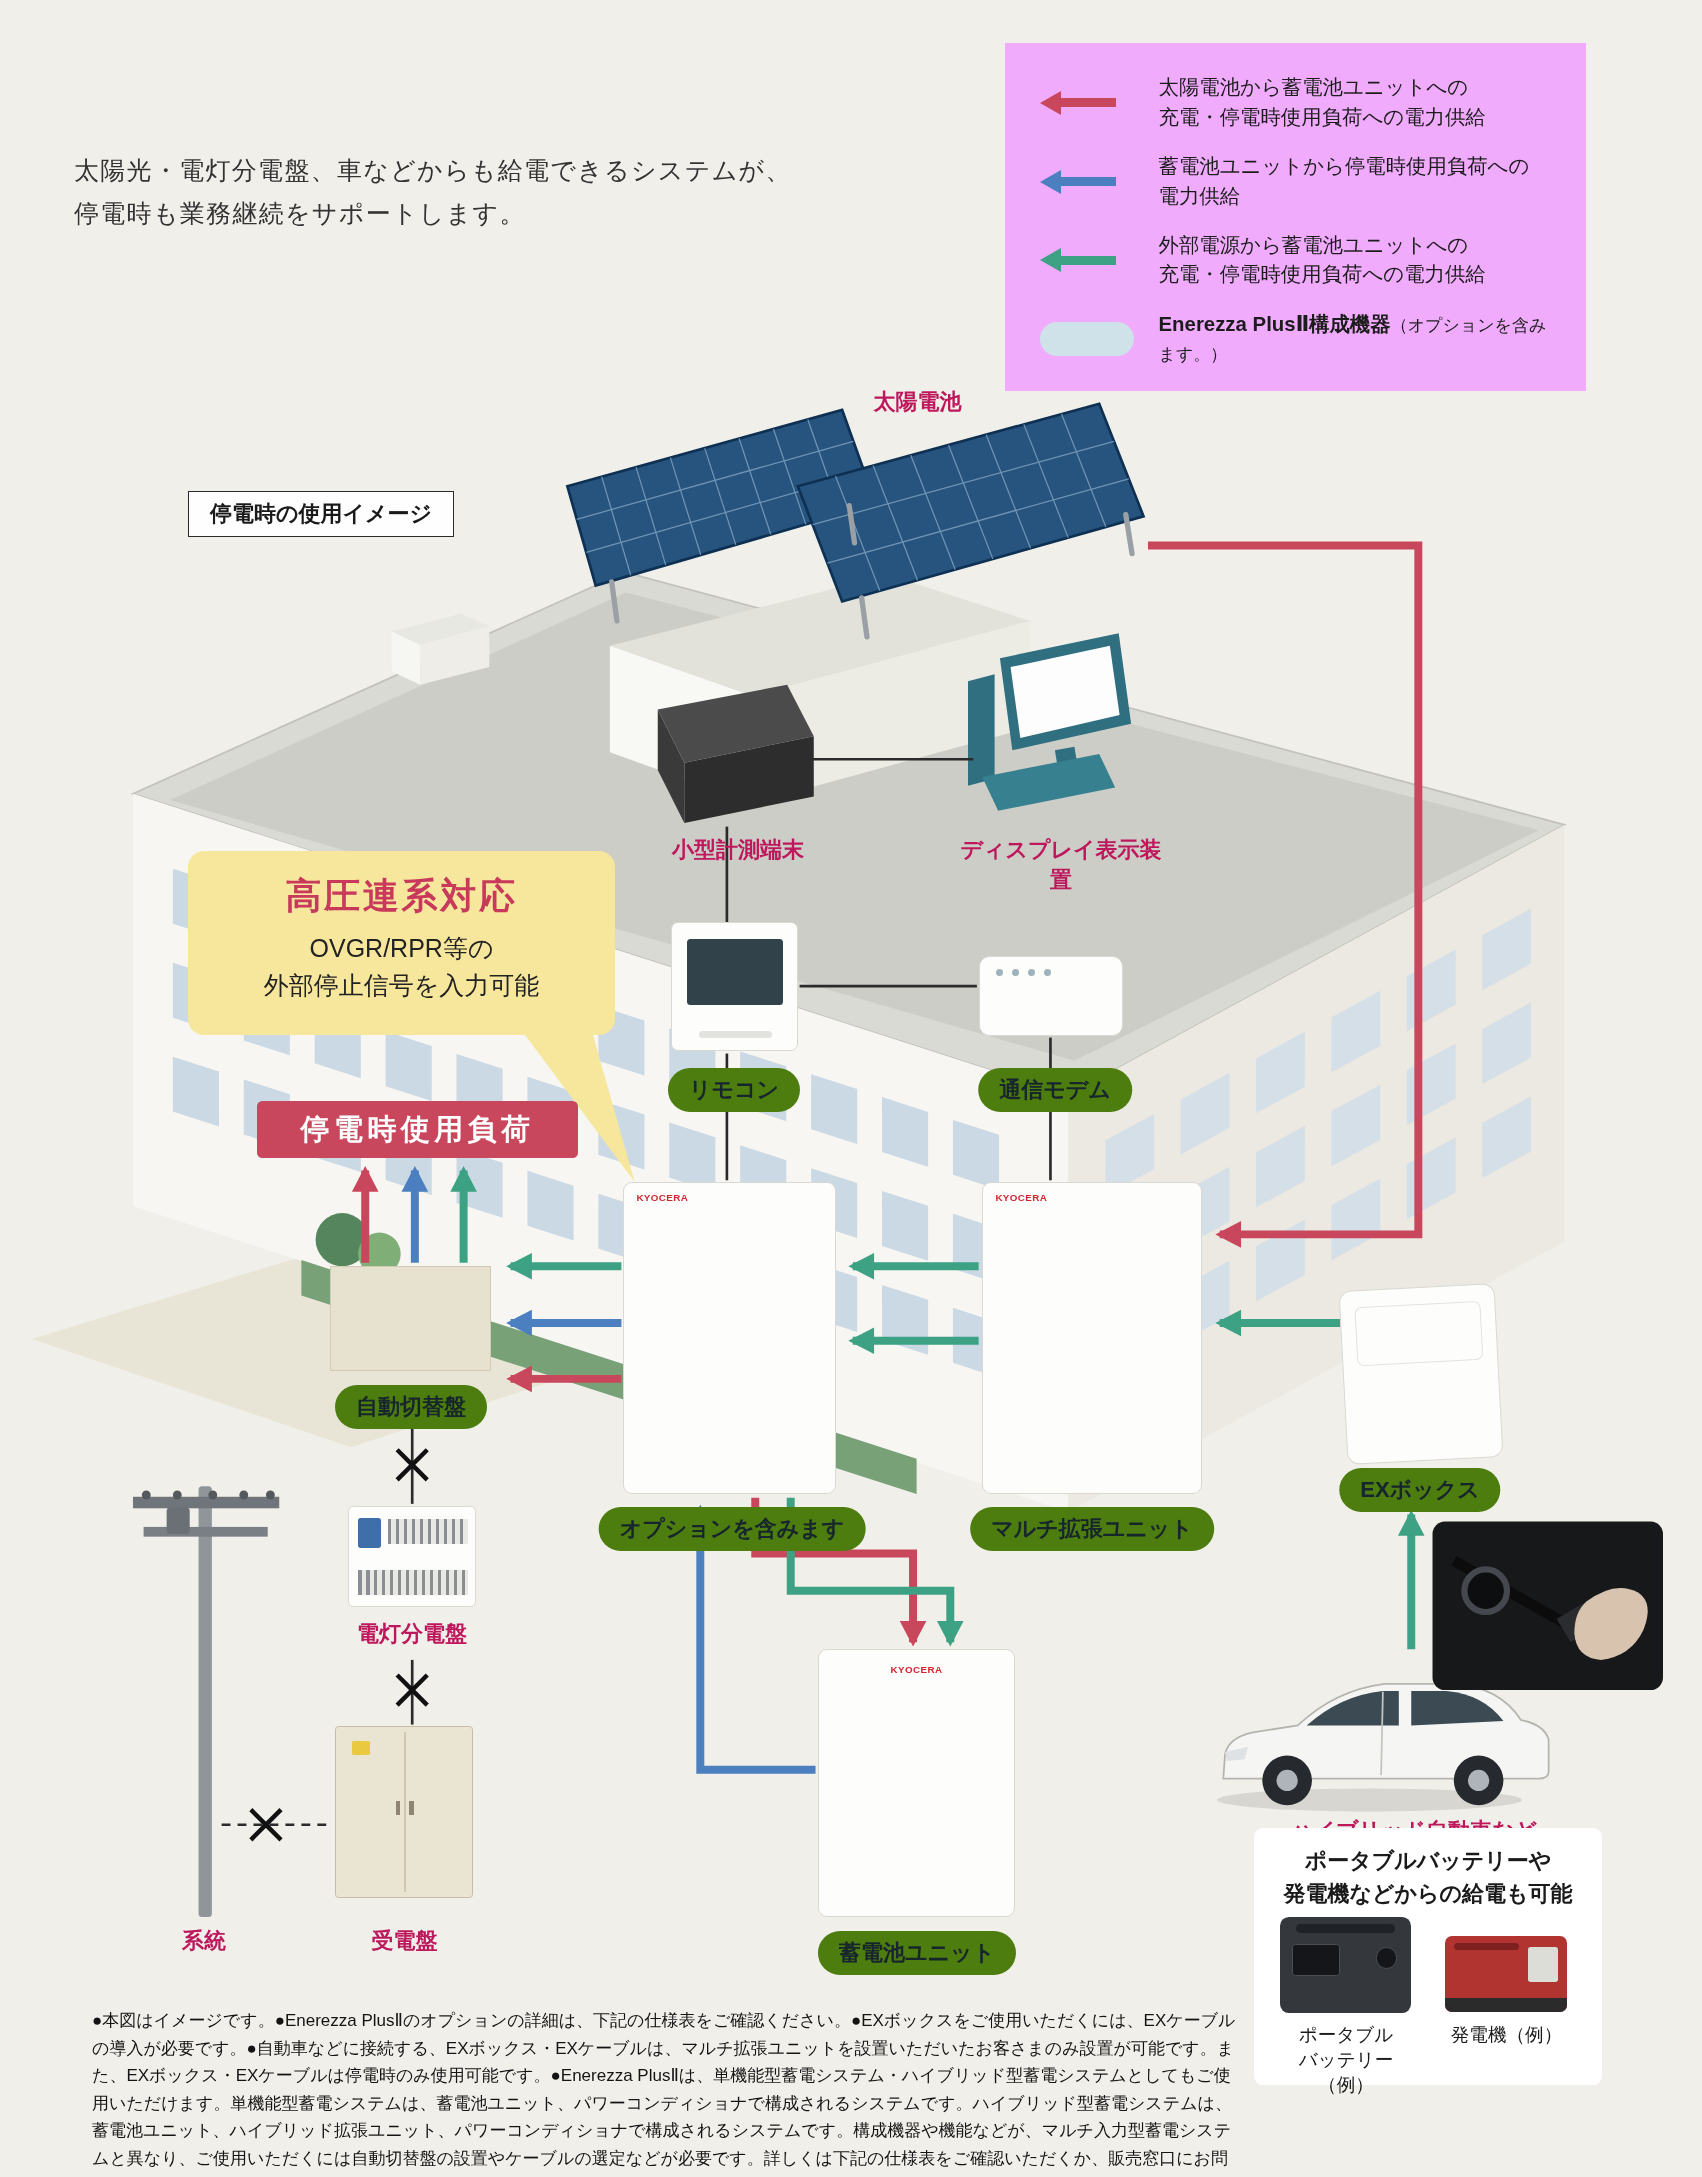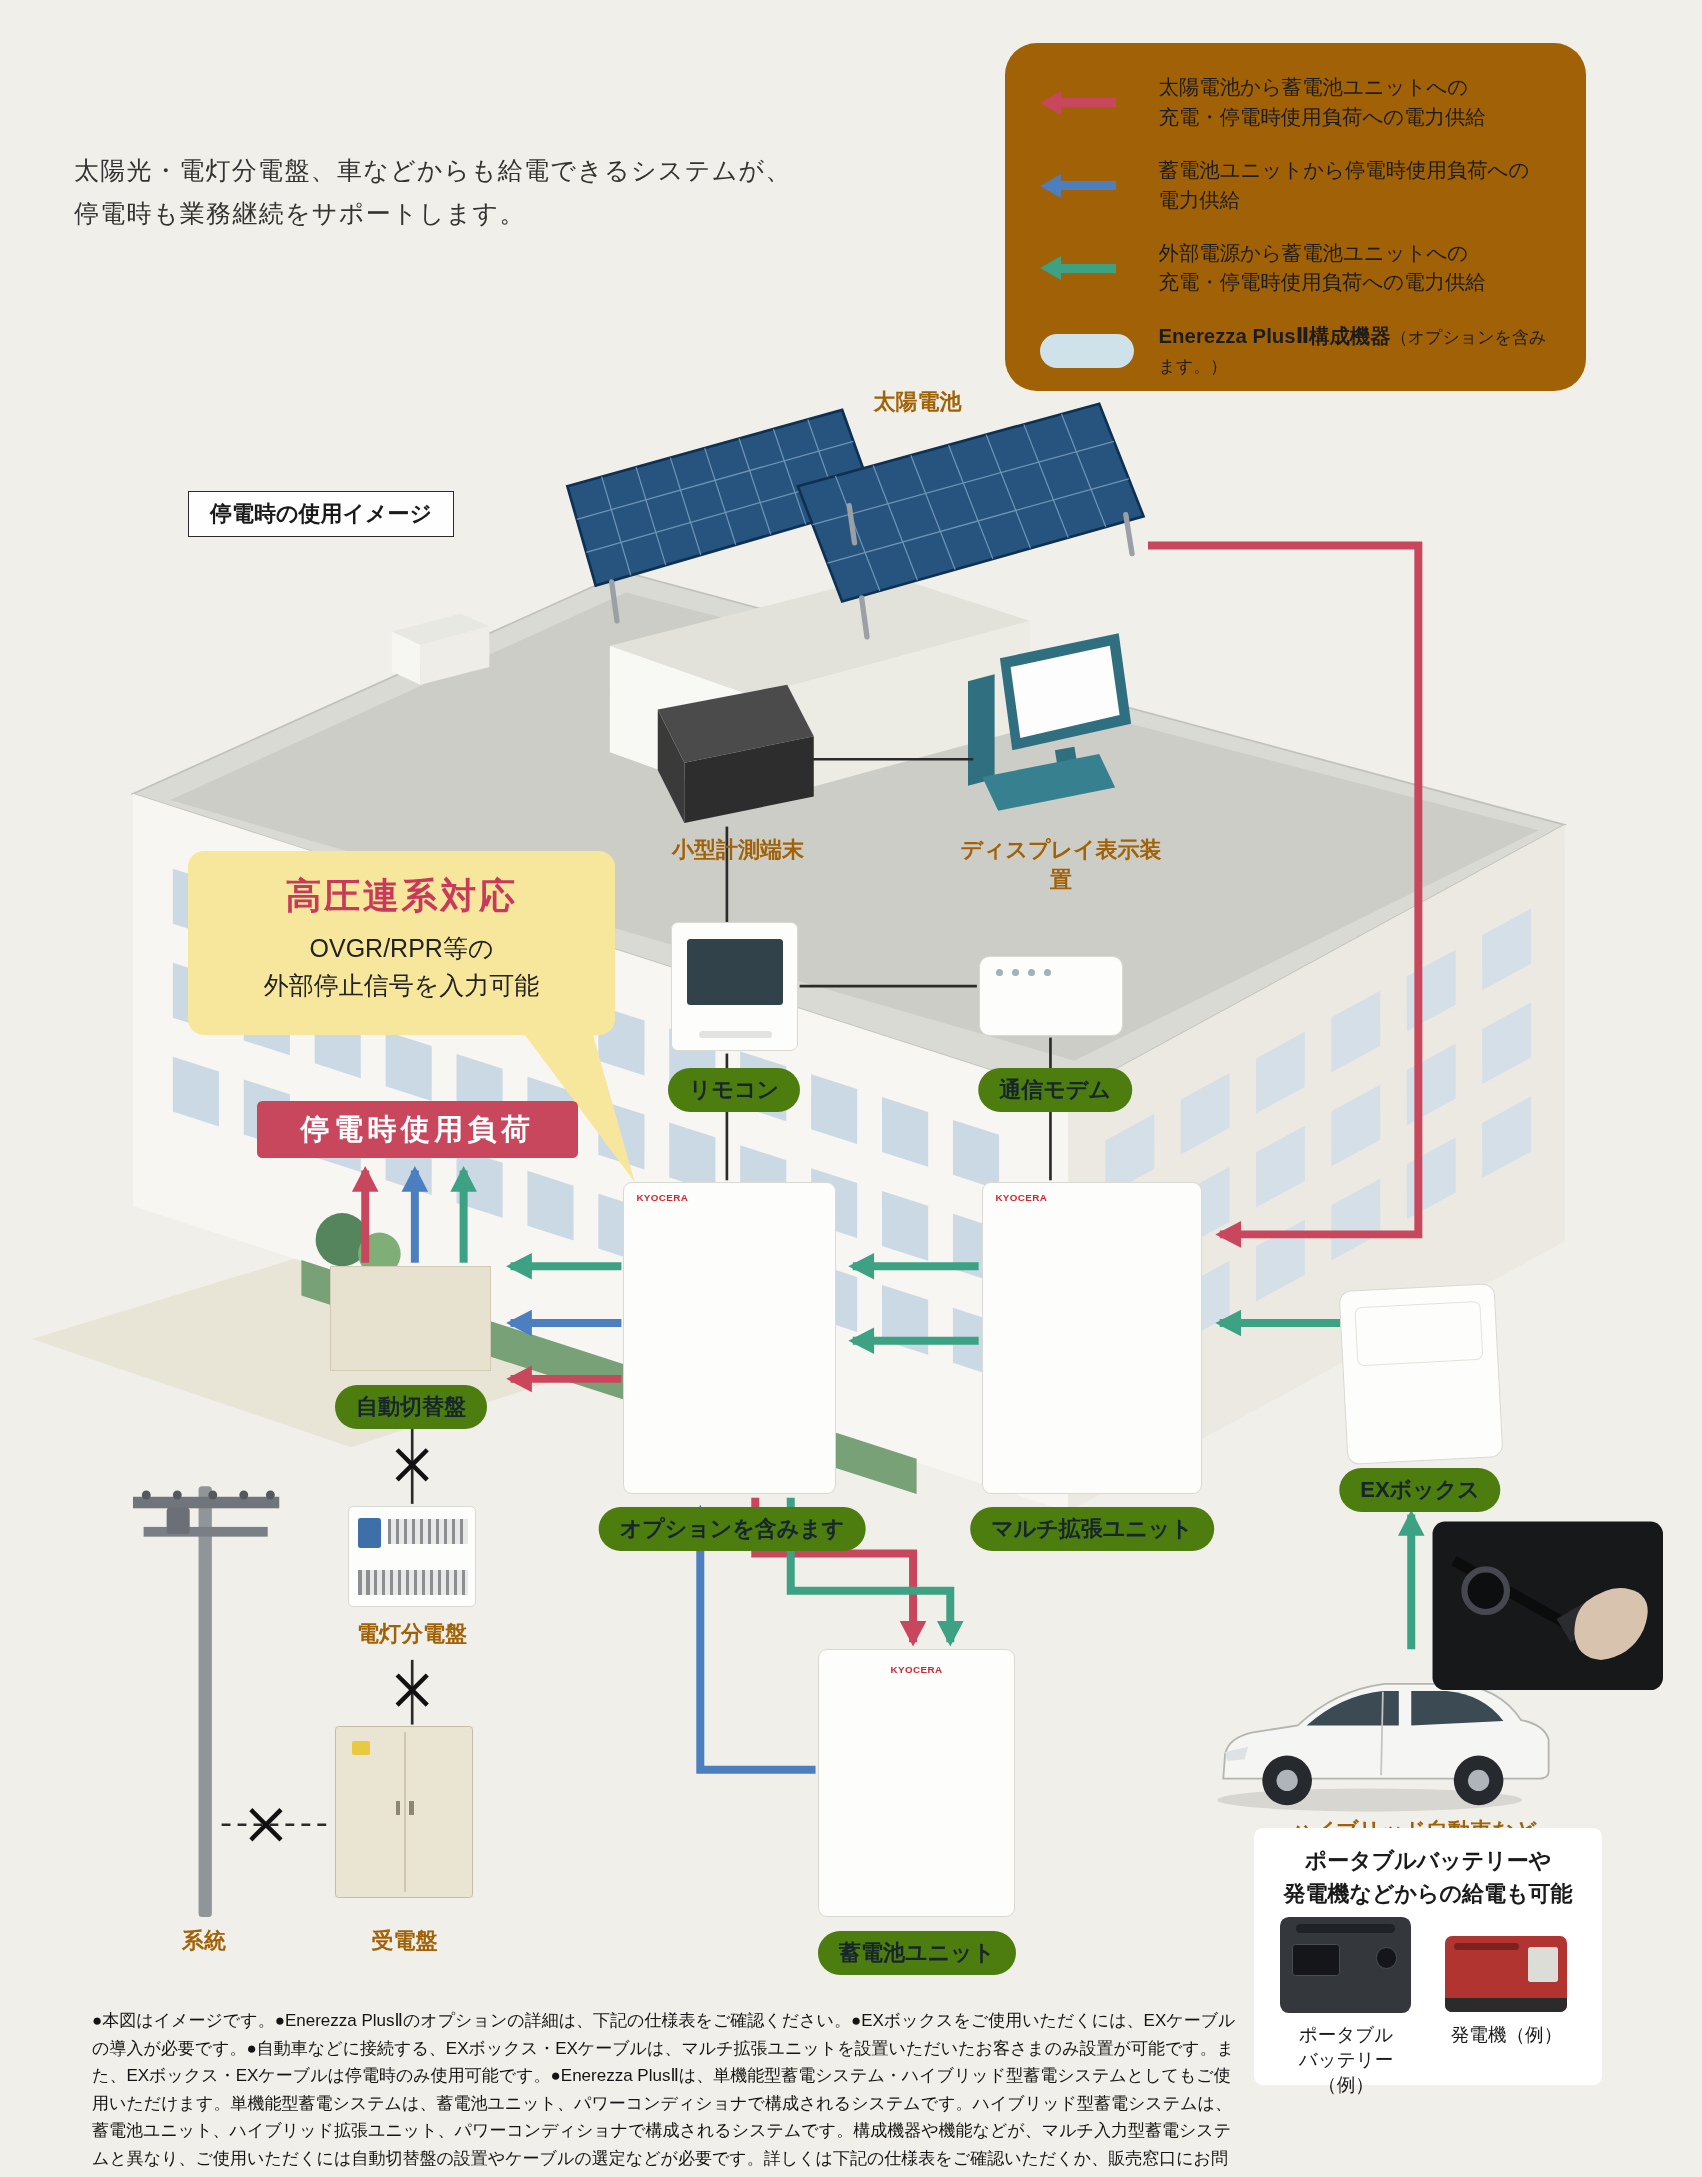--- a/index.html
+++ b/index.html
@@ -4,33 +4,33 @@
 <style>
   html,body{margin:0;padding:0;background:#f1efe9;}
   #root{position:relative;width:1702px;height:2178px;background:#f1efe9;overflow:hidden;
         font-family:"Liberation Sans","DejaVu Sans",sans-serif;color:#1a1a1a;}
   #scene{position:absolute;left:0;top:0;}
   .abs{position:absolute;}
   .pre{white-space:pre-line;}
   .title{left:73px;top:51px;font-size:57px;font-weight:700;letter-spacing:12.4px;color:#2d2d2d;}
   .subtitle{left:74px;top:149px;font-size:25px;line-height:1.7;letter-spacing:1.3px;color:#333;}
   
-  .legend{left:1005px;top:43px;width:581px;height:348px;background:#a16207;box-sizing:border-box;
-          padding:30px 30px 10px 35px;display:flex;flex-direction:column;justify-content:space-between;border-radius:32px;}
+  .legend{left:1005px;top:43px;width:581px;height:348px;background:#f0abfc;box-sizing:border-box;
+          padding:30px 30px 22px 35px;display:flex;flex-direction:column;justify-content:space-between;}
   .lrow{display:flex;align-items:center;gap:19.5px;}
   .licon{width:99px;flex:0 0 99px;display:flex;align-items:center;}
   .larrow{display:inline-flex;align-items:center;width:76px;}
   .larrow .head{width:0;height:0;border-top:12.4px solid transparent;border-bottom:12.4px solid transparent;border-right:21px solid currentColor;}
   .larrow .bar{height:8.9px;flex:1;background:currentColor;}
   .c-red{color:#c9475d}.c-blue{color:#4c7fc0}.c-green{color:#3da183}
   .lpill{width:94px;height:34px;border-radius:17px;background:#cfe2ea;display:inline-block;}
   .ltext{font-size:20.4px;line-height:1.45;color:#1c1c1c;}
   .ltext b{font-size:20.4px;} .ltext .small{font-size:17px;}
   
-  .plain{font-size:22px;font-weight:600;text-align:center;color:#a16207;}
+  .plain{font-size:22px;font-weight:600;text-align:center;color:#be185d;}
   .pill{position:absolute;transform:translateX(-50%);background:#4d7c0f;border-radius:23px;
         padding:7px 21px;font-size:22px;font-weight:600;white-space:nowrap;color:#16262c;}
   .scene-label{left:188px;top:491px;border:1.8px solid #2b2b2b;background:rgba(255,255,255,.92);
         padding:7px 21px;font-size:22px;font-weight:600;}
   .callout{left:188px;top:851px;width:427px;height:184px;background:#f7e79c;border-radius:16px;
         box-sizing:border-box;padding-top:21px;text-align:center;}
   .callout .ct{font-size:36px;font-weight:800;color:#c8395b;letter-spacing:2.7px;}
   .callout .cb{font-size:25px;color:#222;line-height:1.5;margin-top:8.9px;}
   .loadbox{left:257px;top:1101px;width:321px;height:57px;background:#c9475d;border-radius:5.3px;
         display:flex;align-items:center;justify-content:center;font-size:29px;font-weight:700;

